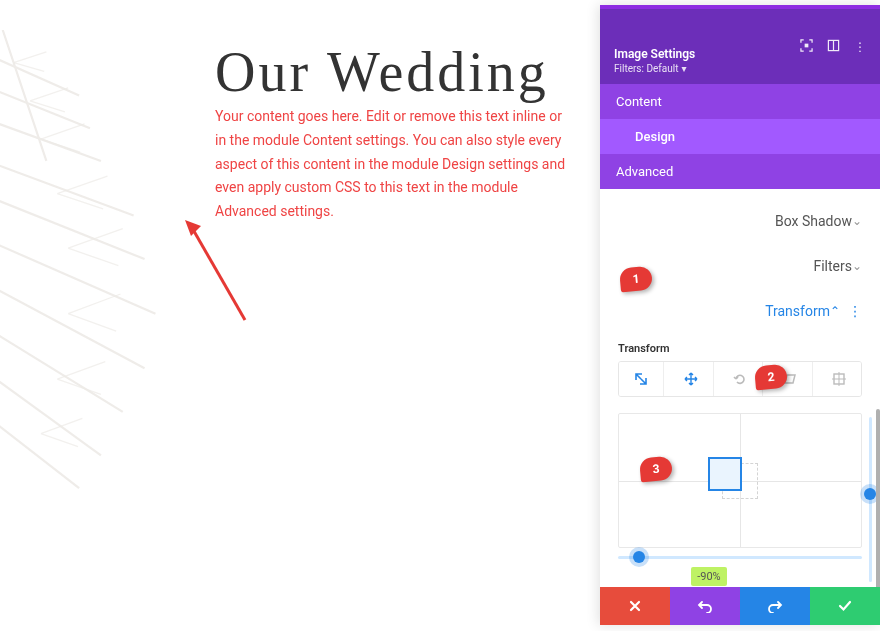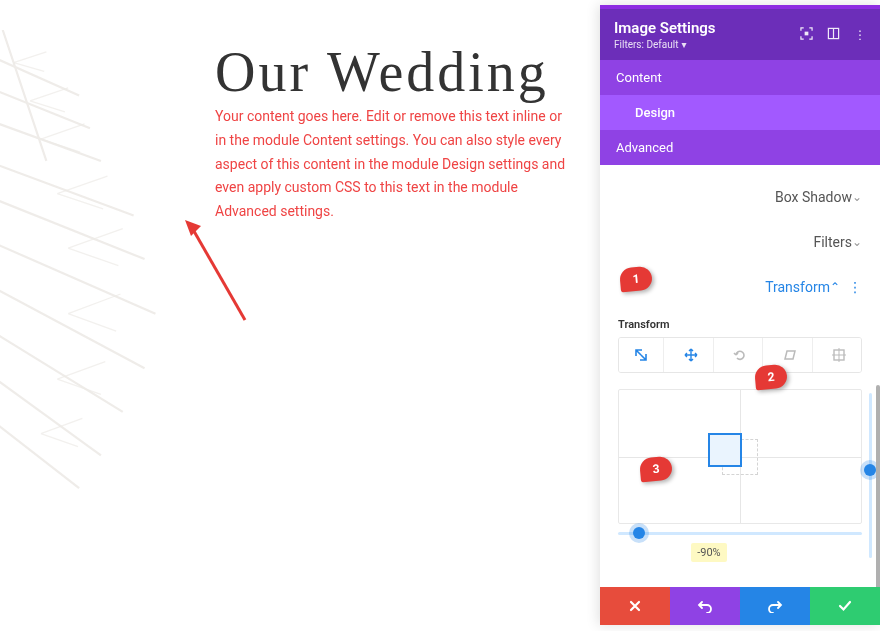--- a/index.html
+++ b/index.html
@@ -6,21 +6,21 @@
   body { font-family: -apple-system, BlinkMacSystemFont, "Segoe UI", Roboto, Arial, sans-serif; background: #fff; width: 880px; height: 631px; overflow: hidden; position: relative; }
   .page { position: absolute; left: 0; top: 0; width: 585px; height: 631px; }
   .fern { position: absolute; left: -20px; top: 30px; width: 220px; height: 480px; opacity: 0.25; }
   .fern svg { width: 100%; height: 100%; }
   .page-title { position: absolute; left: 215px; top: 40px; font-size: 56px; font-weight: 300; color: #333; letter-spacing: 3px; font-family: Georgia, serif; }
   .page-body { position: absolute; left: 215px; top: 105px; width: 360px; font-size: 14px; color: #ef4444; line-height: 1.7; }
   .arrow-overlay { position: absolute; left: 185px; top: 220px; width: 70px; height: 110px; pointer-events: none; }
   .panel { position: absolute; right: 0; top: 5px; width: 280px; height: 620px; background: #fff; box-shadow: -2px 0 12px rgba(0,0,0,0.12); display: flex; flex-direction: column; border-top: 4px solid #8e2de2; }
   .panel-header { background: #6c2eb9; color: #fff; padding: 10px 14px; display: flex; align-items: center; justify-content: space-between; }
   .panel-header-left { display: flex; flex-direction: column; gap: 2px; }
-  .panel-title { font-size: 15px; font-weight: 600; }
+  .panel-title { font-size: 12px; font-weight: 600; margin-top: 28px; }
   .panel-preset { font-size: 10px; opacity: 0.85; display: flex; align-items: center; gap: 3px; }
   .panel-header-icons { display: flex; gap: 14px; align-items: center; }
   .panel-header-icons span { cursor: pointer; font-size: 12px; opacity: 0.9; }
   .tabs { background: #8f42e4; display: flex; flex-direction: column; }
   .tab { padding: 10px 16px; font-size: 13px; color: #fff; cursor: pointer; }
   .tab.active { background: #a259ff; font-weight: 500; padding-left: 35px; }
   .panel-body { flex: 1; overflow-y: auto; padding: 10px 0 0 0; position: relative; }
   .section { padding: 14px 18px; display: flex; align-items: center; justify-content: flex-end; cursor: pointer; border-bottom: 1px solid transparent; }
   .section-title { font-size: 14px; color: #555; }
   .section-chevron { color: #999; font-size: 12px; }
@@ -36,21 +36,21 @@
   .tool-btn svg, .tool-btn span { color: #bbb; font-size: 14px; }
   .tool-btn.active svg, .tool-btn.active span { color: #2585e6; }
   .transform-canvas { border: 1px solid #e8e8e8; border-radius: 2px; height: 135px; position: relative; margin-bottom: 8px; }
   .canvas-grid-h { position: absolute; left: 0; right: 0; top: 50%; height: 1px; background: #e6e6e6; }
   .canvas-grid-v { position: absolute; top: 0; bottom: 0; left: 50%; width: 1px; background: #e6e6e6; }
   .canvas-origin { position: absolute; left: 50%; top: 50%; width: 36px; height: 36px; border: 1px dashed #d4d4d4; transform: translate(-50%,-50%); }
   .canvas-box { position: absolute; width: 34px; height: 34px; border: 2px solid #2585e6; background: #eaf4fe; top: 45%; left: 44%; transform: translate(-50%,-50%); }
   .slider-knob-v { position: absolute; left: -5px; width: 12px; height: 12px; border-radius: 50%; background: #2585e6; box-shadow: 0 0 0 4px rgba(37,133,230,0.25); top: 43%; cursor: pointer; }
   .slider-track-h { height: 3px; background: #d0e8ff; position: relative; border-radius: 2px; margin: 2px 0 4px 0; }
   .slider-knob-h { position: absolute; top: -5px; width: 12px; height: 12px; border-radius: 50%; background: #2585e6; box-shadow: 0 0 0 4px rgba(37,133,230,0.25); left: 6%; cursor: pointer; }
-  .slider-val-x { display: inline-block; background: #fef9c3; padding: 3px 6px; font-size: 11px; color: #555; border-radius: 2px; margin-left: 30%; margin-top: 4px; }
+  .slider-val-x { display: inline-block; background: #bef264; padding: 3px 6px; font-size: 11px; color: #555; border-radius: 2px; margin-left: 30%; margin-top: 4px; }
   .help-row { text-align: center; padding: 12px 0 18px 0; font-size: 12px; color: #555; }
   .help-row .qmark { display: inline-block; width: 14px; height: 14px; border-radius: 50%; background: #2585e6; color: #fff; font-size: 10px; line-height: 14px; margin-right: 4px; }
   .footer-bar { display: flex; height: 38px; }
   .footer-btn { flex: 1; display: flex; align-items: center; justify-content: center; color: #fff; cursor: pointer; font-size: 15px; }
   .fb-red { background: #e74c3c; }
   .fb-purple { background: #8f42e4; }
   .fb-blue { background: #2585e6; }
   .fb-green { background: #2ecc71; }
   .callout { position: absolute; pointer-events: none; }
   .callout .drop { width: 32px; height: 24px; background: #e53935; border-radius: 12px 12px 12px 2px; position: relative; display: flex; align-items: center; justify-content: center; color: #fff; font-size: 12px; font-weight: 700; box-shadow: 2px 2px 4px rgba(0,0,0,0.3); transform: rotate(-5deg); }

